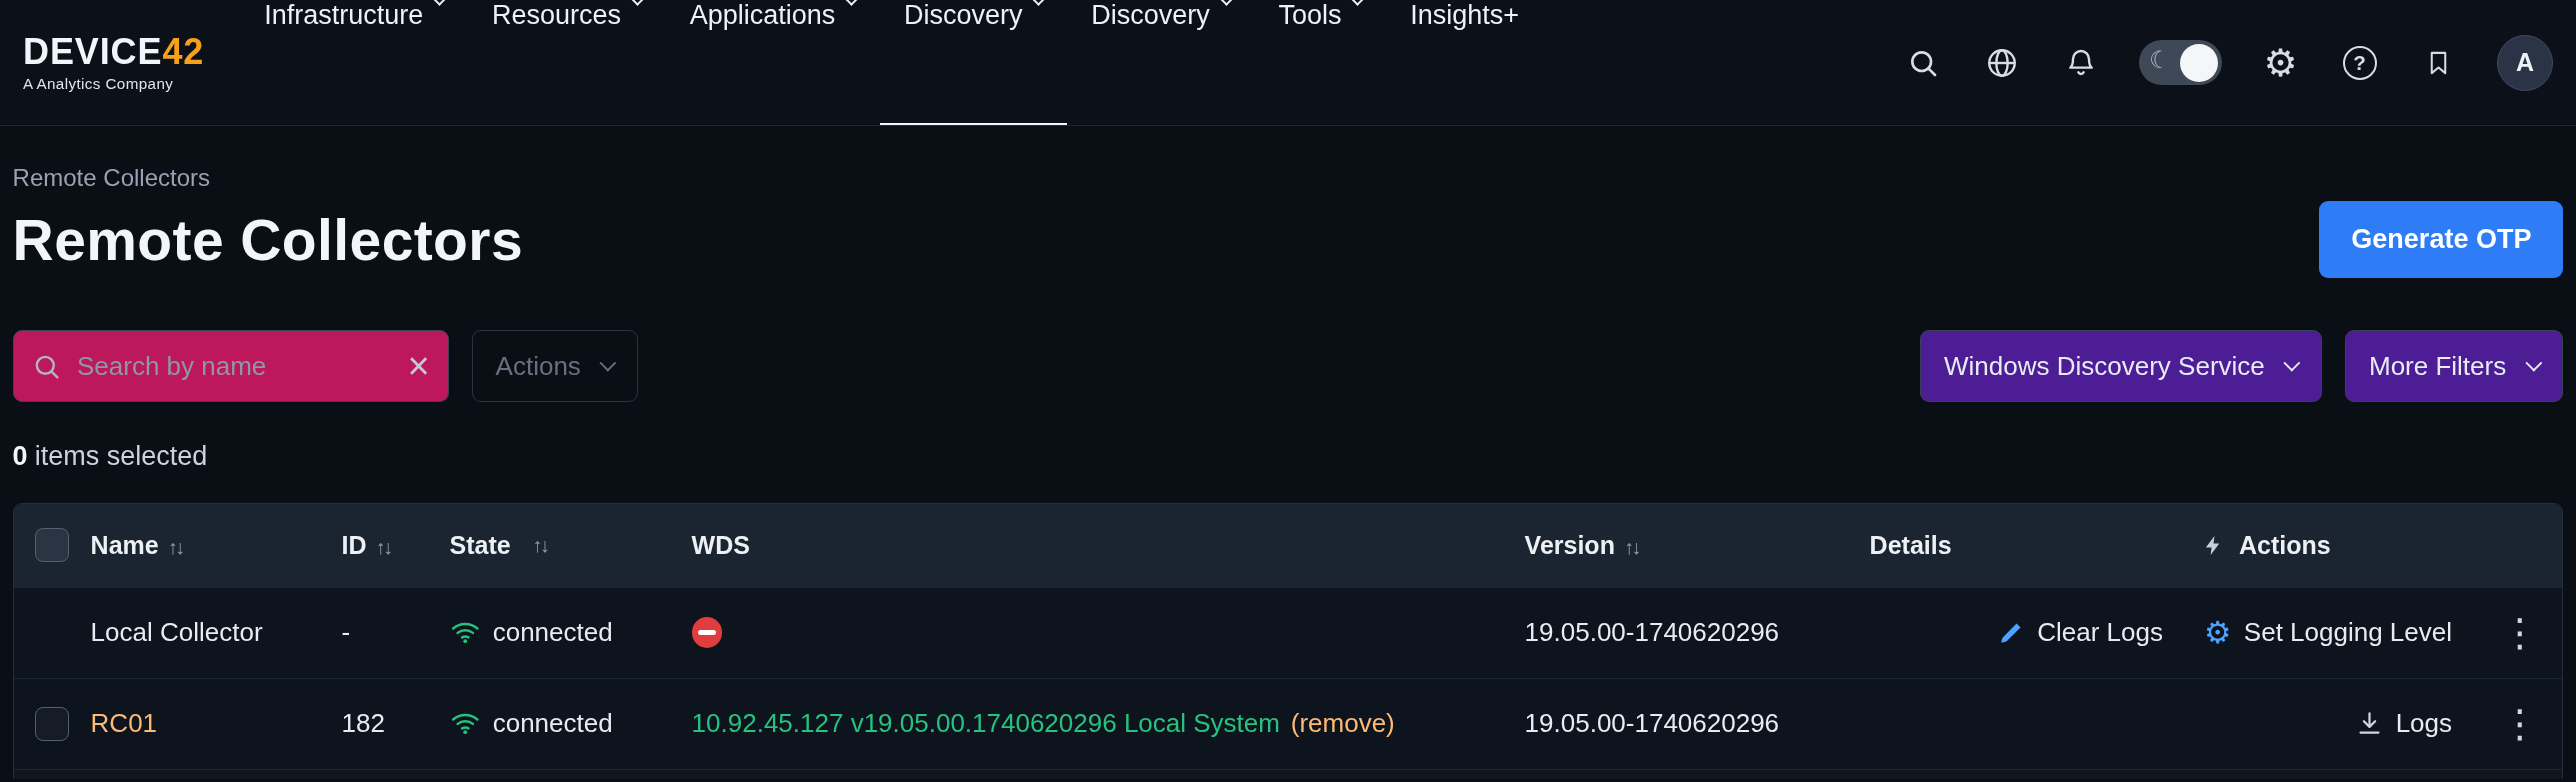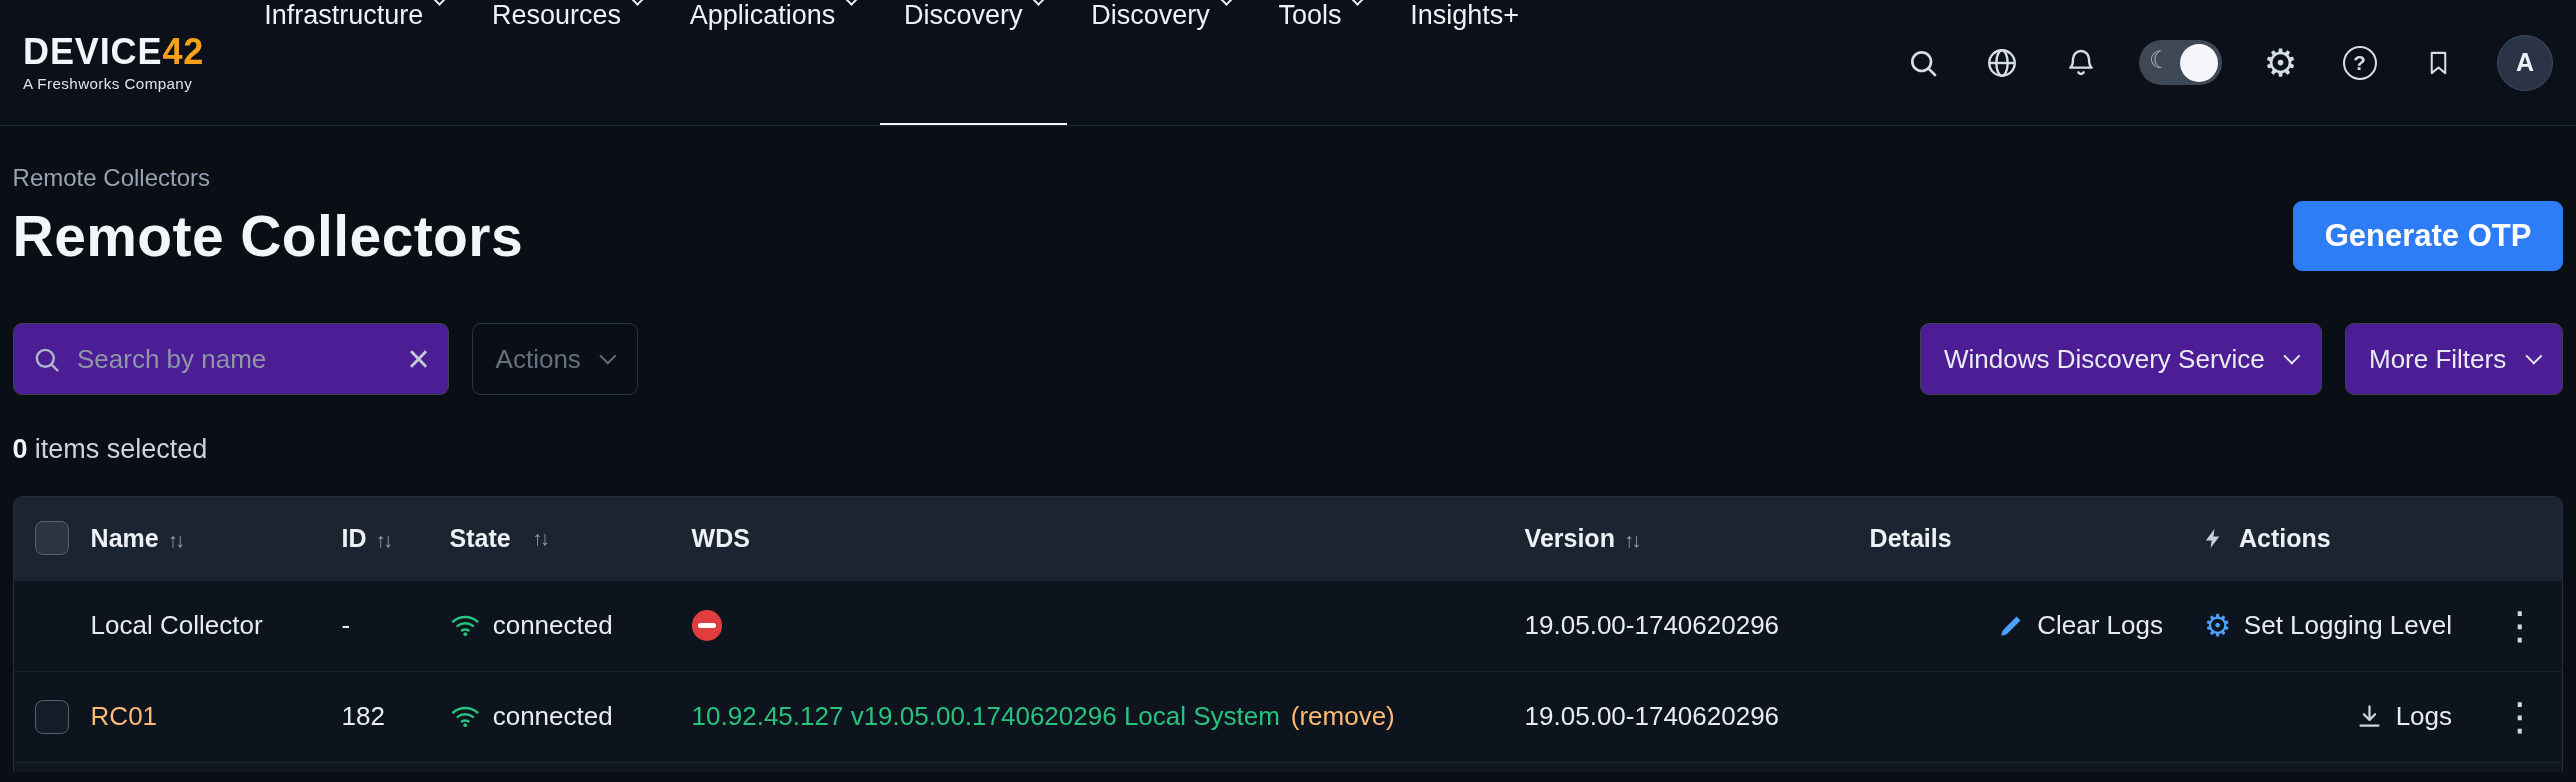--- a/index.html
+++ b/index.html
@@ -43,28 +43,28 @@
   .chev { width:11.7px; height:11.7px; border-right:2.7px solid currentColor;
           border-bottom:2.7px solid currentColor; transform:rotate(45deg);
           display:inline-block; margin-top:-7.2px; flex:none; }
   .chev.sm { width:9px; height:9px; border-width:2.2px; margin-top:-5.4px; }
 
   
   .content { padding:0 12.6px; }
   .breadcrumb { margin-top:38px; font-size:24px; color:#98a2b3; }
   .title-row { display:flex; align-items:center; justify-content:space-between; margin-top:9px; }
   .page-title { margin:0; font-size:57px; font-weight:800; letter-spacing:0.4px; color:#f2f5f9; }
-  .otp-btn { background:#2e7df6; color:#fff; font-size:31px; font-weight:700;
-             border:none; border-radius:9px; padding:17px 32px; cursor:pointer;
+  .otp-btn { background:#2e7df6; color:#fff; font-size:27px; font-weight:700;
+             border:none; border-radius:9px; padding:23px 32px; cursor:pointer;
              font-family:inherit; }
 
   
   .toolbar { display:flex; align-items:center; margin-top:52px; gap:23px; }
   .searchbox { width:436px; height:72px; border:0.9px solid #3a4452; border-radius:9px;
-               background:#4c1d95; display:flex; align-items:center; padding:0 18px;
+               background:#be185d; display:flex; align-items:center; padding:0 18px;
                gap:14.4px; color:#aeb7c6; }
   .searchbox input { flex:1; min-width:0; background:transparent; border:none; outline:none;
                      color:#e8ecf2; font-size:26px; font-family:inherit; }
   .searchbox input::placeholder { color:#8d97a8; }
   .search-clear { font-size:38px; color:#c3cad6; line-height:1; cursor:pointer; }
   .dropdown { height:72px; display:flex; align-items:center; gap:21.5px; padding:0 23px;
               border:0.9px solid #39424f; border-radius:9px; font-size:26px; cursor:pointer;
               white-space:nowrap; }
   .dropdown.disabled { color:#66707f; border-color:#2a3340; }
   .dropdown.filter { background:#4c1d95; color:#e8ecf2; }
@@ -108,21 +108,21 @@
   .blocked::after { content:""; position:absolute; left:6.3px; right:6.3px; top:12.6px; height:5.4px;
                     background:#fff; border-radius:2.7px; }
   svg { display:block; }
 </style>
 </head>
 <body>
 
 <header class="topnav">
   <div class="logo">
     <div class="logo-main"><span>DEVICE</span><span class="logo-accent">42</span></div>
-    <div class="logo-sub">A Freshworks Company</div>
+    <div class="logo-sub">A Analytics Company</div>
   </div>
 
   <nav class="nav">
     <div class="nav-item">
         <span>Infrastructure</span>
         <span class="chev sm"></span>
       </div>
     <div class="nav-item">
         <span>Resources</span>
         <span class="chev sm"></span>

